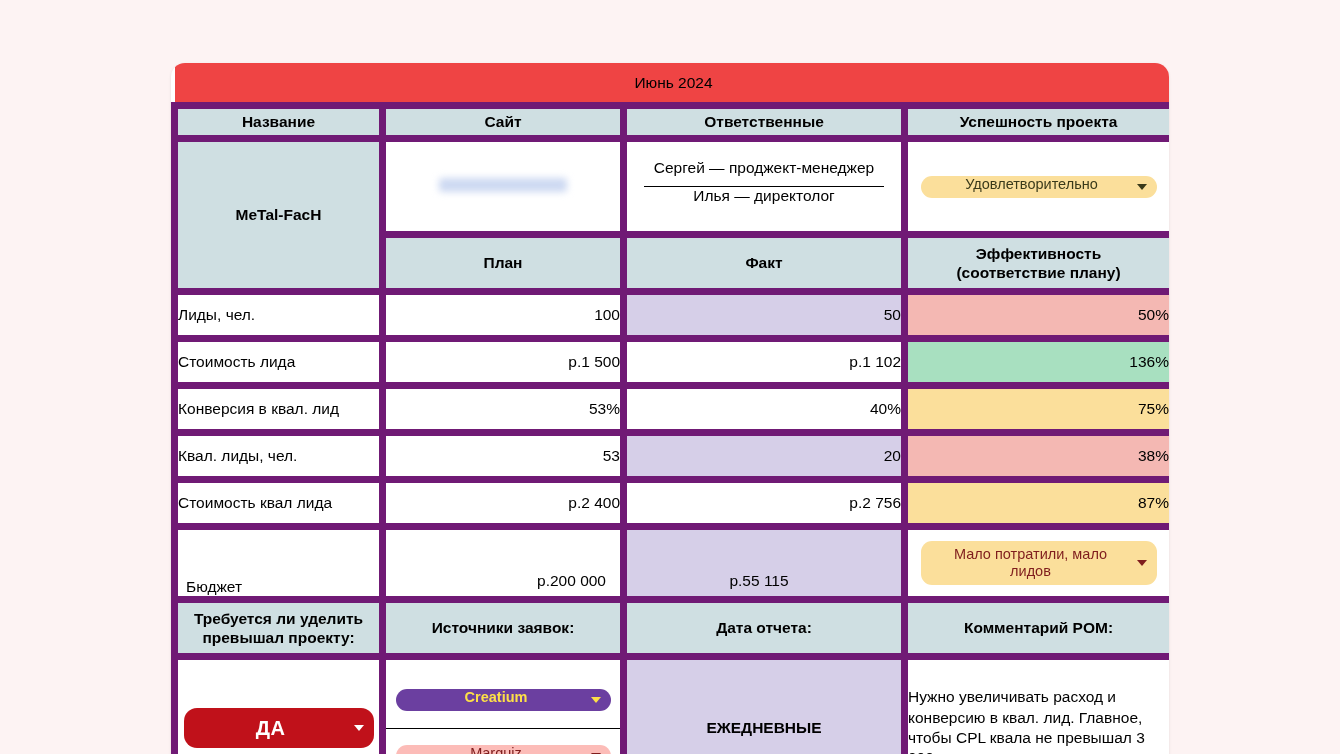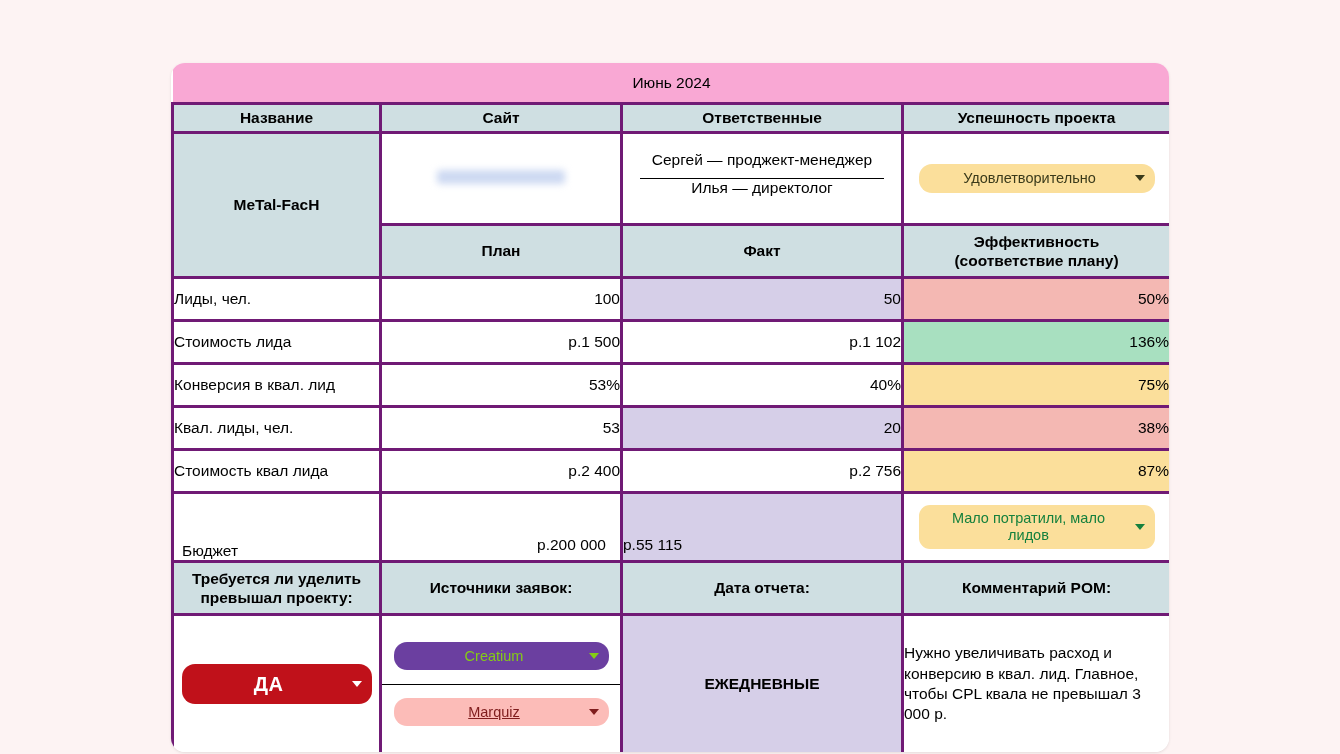--- a/index.html
+++ b/index.html
@@ -22,33 +22,33 @@
     border-radius: 14px;
     box-shadow: 0 1px 3px rgba(0,0,0,0.10);
     overflow: hidden;
   }
   table.grid {
     border-collapse: collapse;
     width: 998px;
     table-layout: fixed;
   }
   table.grid td {
-    border: 3px solid #701a75;
+    border: 7px solid #701a75;
     padding: 0;
     vertical-align: middle;
     font-size: 15.5px;
     color: #000;
   }
   .c-name  { width: 208px; }
   .c-site  { width: 241px; }
   .c-resp  { width: 281px; }
   .c-eff   { width: 268px; }
 
   .title-cell {
-    background: #f9a8d4;
+    background: #ef4444;
     text-align: center;
     font-size: 22px;
     height: 39px;
     border-top: none !important;
     border-left: none !important;
     border-right: none !important;
   }
   .hdr {
     background: #cfdfe2;
     text-align: center;
@@ -109,59 +109,60 @@
   .bg-red { background: #f4b8b3; margin-top: 44px; }
   .bg-green { background: #a8e0c0; }
   .bg-yellow { background: #fbdf9b; }
 
   .pill {
     display: inline-block;
     box-sizing: border-box;
     border-radius: 13px;
     font-size: 14.5px;
     line-height: 1.2;
-    padding: 6px 28px 5px 14px;
+    padding: 0 28px 5px 14px;
     position: relative;
     text-align: center;
   }
   .pill .caret {
     position: absolute;
     right: 10px;
     top: 50%;
     transform: translateY(-50%);
     width: 0; height: 0;
     border-left: 5px solid transparent;
     border-right: 5px solid transparent;
     border-top: 6px solid currentColor;
   }
   .pill-satis {
     background: #fbdf9b;
     color: #3a3a1a;
     width: 236px;
   }
   .pill-budget {
     background: #fbdf9b;
-    color: #15803d;
+    color: #7f1d1d;
     width: 236px;
     padding: 5px 30px 5px 14px;
     border-radius: 11px;
   }
   .pill-da {
     background: #c0111a;
     color: #ffffff;
     font-weight: bold;
     font-size: 20px;
     width: 190px;
     padding: 8px 30px 8px 14px;
     letter-spacing: 0.5px;
   }
   .pill-creatium {
     background: #6b3fa0;
-    color: #84cc16;
+    color: #fde047;
     width: 215px;
+    font-weight: bold;
   }
   .pill-marquiz {
     background: #fcbcb8;
     color: #7f1d1d;
     width: 215px;
     text-decoration: underline;
   }
   .src-cell {
     background: #ffffff;
     padding: 0;
@@ -273,21 +274,21 @@
       <tr>
         <td class="lbl bg-white">Стоимость квал лида</td>
         <td class="num bg-white">р.2 400</td>
         <td class="num bg-white">р.2 756</td>
         <td class="num bg-yellow">87%</td>
       </tr>
 
       <tr>
         <td class="bg-white" style="height:66px; vertical-align:bottom; padding-left:8px; ">Бюджет</td>
         <td class="bg-white" style="vertical-align:bottom; text-align:right; padding-right:14px; padding-bottom:6px;">р.200 000</td>
-        <td class="bg-purple" style="vertical-align:bottom; text-align:left; padding-right:10px; padding-bottom:6px;">р.55 115</td>
+        <td class="bg-purple" style="vertical-align:bottom; text-align:center; padding-right:10px; padding-bottom:6px;">р.55 115</td>
         <td class="eff-pill-cell">
           <span class="pill pill-budget">
             <span>Мало потратили, мало лидов</span>
             <span class="caret"></span>
           </span>
         </td>
       </tr>
 
       <tr>
         <td class="hdr2">

